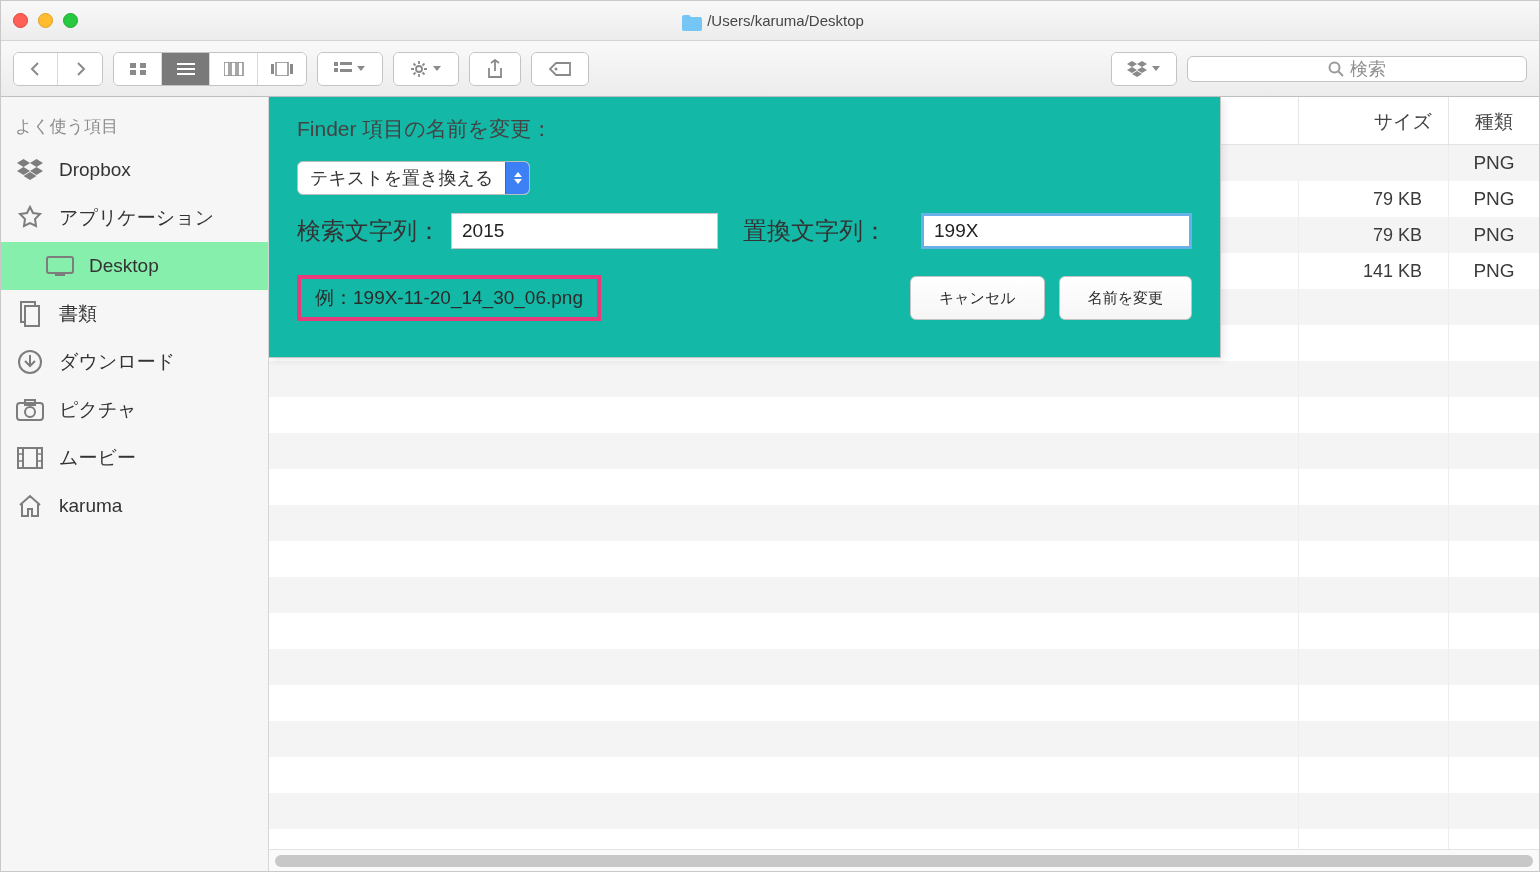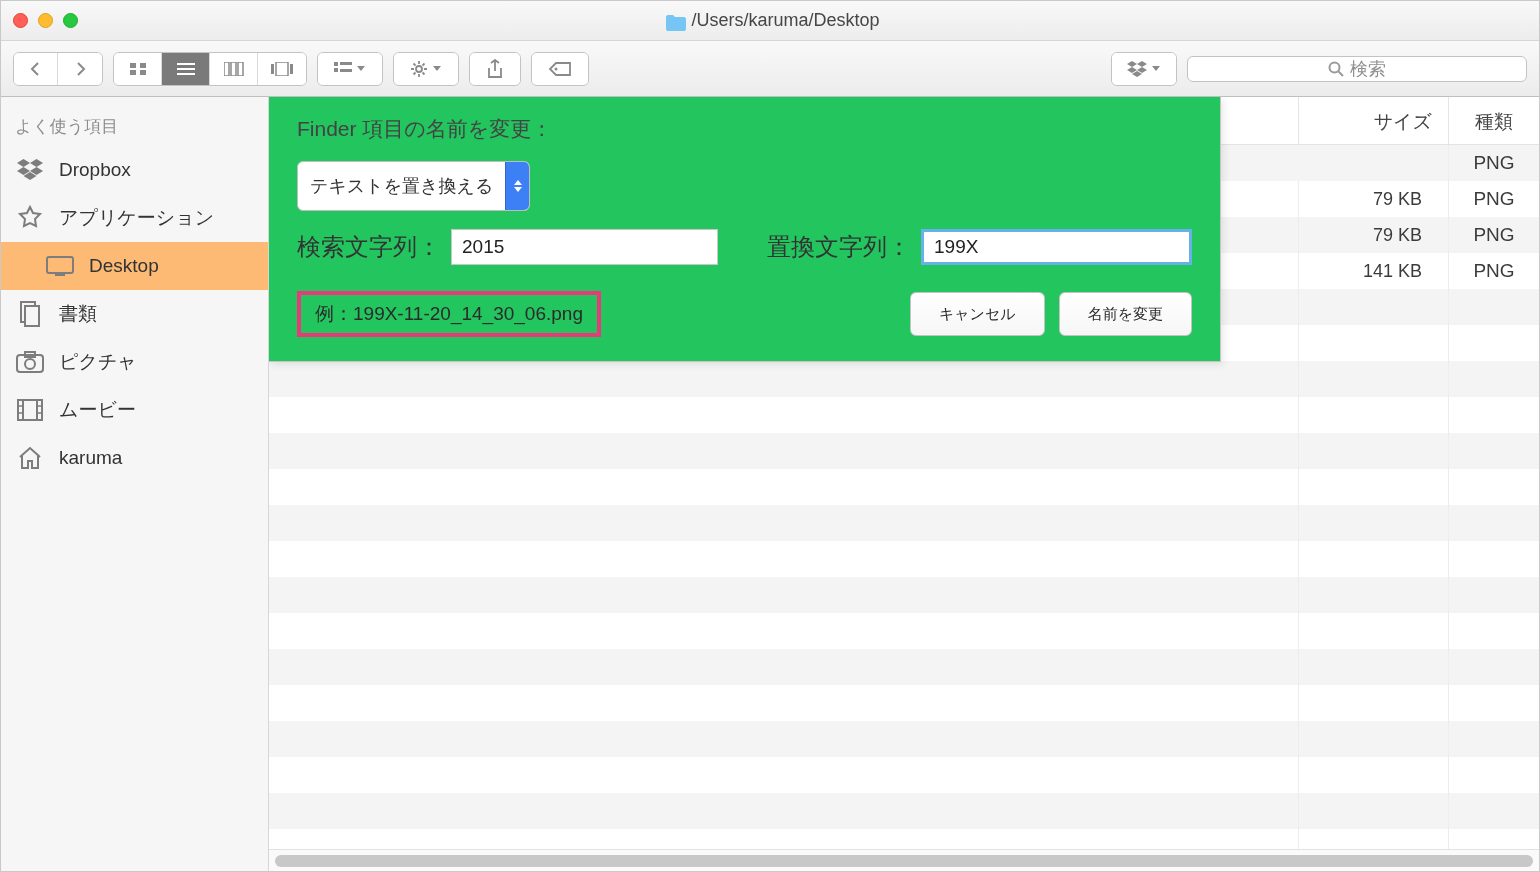--- a/index.html
+++ b/index.html
@@ -9,73 +9,73 @@
     
     
     .titlebar { height: 40px; background: linear-gradient(#f9f9f9, #ececec); border-bottom: 1px solid #d5d5d5; display: flex; align-items: center; padding: 0 12px; }
     .traffic-lights { display: flex; gap: 10px; }
     .traffic-light { width: 15px; height: 15px; border-radius: 50%; }
     .tl-red { background: #ff5f57; border: 1px solid #e24238; }
     .tl-yellow { background: #febc2e; border: 1px solid #dfa023; }
     .tl-green { background: #28c840; border: 1px solid #1dad2c; }
     .title-area { flex: 1; display: flex; align-items: center; justify-content: center; gap: 8px; }
     .folder-glyph { width: 18px; height: 14px; position: relative; }
-    .title-text { font-size: 18px; color: #464646; }
+    .title-text { font-size: 15px; color: #464646; }
     
     
     .toolbar { height: 56px; background: linear-gradient(#f9f9f9, #ececec); border-bottom: 1px solid #bfbfbf; display: flex; align-items: center; padding: 0 12px; gap: 10px; }
     .seg-group { display: flex; border: 1px solid #c3c3c3; border-radius: 6px; overflow: hidden; background: #fff; height: 34px; }
     .seg-btn { width: 40px; height: 32px; display: flex; align-items: center; justify-content: center; border-right: 1px solid #d9d9d9; background: #fff; color: #6b6b6b; }
     .seg-btn:last-child { border-right: none; }
     .seg-btn.active { background: #7a7a7a; color: #fff; }
     .seg-btn.w { width: 48px; }
     .seg-btn svg { display: block; }
     .nav-group .seg-btn { width: 44px; }
     .toolbar-spacer { flex: 1; }
     .search-wrap { display: flex; align-items: center; width: 340px; height: 26px; border: 1px solid #c3c3c3; border-radius: 6px; background: #fff; justify-content: center; color: #8f8f8f; font-size: 18px; gap: 6px; }
     
     
     .main { display: flex; height: calc(100% - 96px); }
     
     
     .sidebar { width: 268px; background: #f6f6f6; border-right: 1px solid #d6d6d6; padding-top: 12px; }
     .sidebar-heading { color: #8c8c8c; font-size: 17px; font-weight: 500; padding: 6px 14px 8px; }
     .sidebar-item { display: flex; align-items: center; gap: 14px; padding: 8px 14px; font-size: 19px; color: #333; height: 48px; }
-    .sidebar-item.selected { background: #fdba74; padding-left: 44px; }
+    .sidebar-item.selected { background: #86efac; padding-left: 44px; }
     .sb-icon { width: 30px; height: 26px; display: flex; align-items: center; justify-content: center; color: #7d7d7d; }
     
     
     .content { flex: 1; position: relative; overflow: hidden; }
     
     
     .filelist { position: absolute; top: 0; left: 0; right: 0; bottom: 0; }
     .list-header { height: 48px; display: flex; border-bottom: 1px solid #e3e3e3; background: #fff; }
     .col-name { flex: 1; padding: 12px 16px; font-size: 18px; color: #444; border-right: 1px solid #e5e5e5; }
     .col-size { width: 150px; padding: 12px 16px; font-size: 19px; color: #444; text-align: right; border-right: 1px solid #e5e5e5; }
     .col-kind { width: 90px; padding: 12px 16px; font-size: 19px; color: #444; text-align: center; }
     .list-rows { position: absolute; top: 48px; left: 0; right: 0; bottom: 12px; }
     .row { height: 36px; display: flex; align-items: center; }
     .row:nth-child(odd) { background: #f4f4f4; }
     .row:nth-child(even) { background: #fff; }
     .row .cell-name { flex: 1; padding: 0 16px; font-size: 17px; color: #333; border-right: 1px solid #ededed; height:100%;}
     .row .cell-size { width: 150px; padding: 0 26px 0 16px; font-size: 18px; color: #3b3b3b; text-align: right; border-right: 1px solid #ededed; height:100%; display:flex; align-items:center; justify-content:flex-end;}
     .row .cell-kind { width: 90px; padding: 0 16px; font-size: 19px; color: #3b3b3b; text-align: center; height:100%; display:flex; align-items:center; justify-content:center;}
     
     
-    .rename-panel { position: absolute; top: 0; left: 0; width: 952px; background: #22c55e; border-right: 1px solid #c5c5c5; border-bottom: 1px solid #c5c5c5; box-shadow: 2px 2px 8px rgba(0,0,0,0.1); padding: 18px 28px 24px; z-index: 5; }
+    .rename-panel { position: absolute; top: 0; left: 0; width: 952px; background: #14b8a6; border-right: 1px solid #c5c5c5; border-bottom: 1px solid #c5c5c5; box-shadow: 2px 2px 8px rgba(0,0,0,0.1); padding: 18px 28px 36px; z-index: 5; }
     .panel-title { font-size: 21px; color: #434343; margin-bottom: 18px; }
     .panel-row1 { margin-bottom: 18px; }
-    .dropdown { display: inline-flex; align-items: stretch; height: 50px; border: 1px solid #bdbdbd; border-radius: 6px; overflow: hidden; background: #fff; }
+    .dropdown { display: inline-flex; align-items: stretch; height: 34px; border: 1px solid #bdbdbd; border-radius: 6px; overflow: hidden; background: #fff; }
     .dropdown-label { padding: 0 12px; font-size: 18px; color: #333; display: flex; align-items: center; }
     .dropdown-arrows { width: 24px; background: #3d7ff5; display: flex; flex-direction: column; align-items: center; justify-content: center; color: #fff; font-size: 9px; gap:0; border-left:1px solid #3264d4;}
     .panel-row2 { display: flex; align-items: center; gap: 10px; margin-bottom: 26px; }
     .field-label { font-size: 24px; color: #333; white-space: nowrap; }
     .text-input { height: 36px; border: 1px solid #c7c7c7; background: #fff; font-size: 19px; padding: 0 10px; color: #222; }
     .input-find { width: 280px; }
-    .input-replace { width: 276px; border: 3px solid #68b0e8; }
+    .input-replace { width: 276px; border: 3px solid #68b0e8; margin-left: 24px; }
     .gap-mid { width: 36px; }
     .panel-row3 { display: flex; align-items: center; justify-content: space-between; gap: 40px; }
     .example-box { border: 4px solid #e83a7a; padding: 6px 14px; font-size: 19px; color: #2b2b2b; }
     .btn-group { display: flex; gap: 14px; }
     .mac-btn { height: 44px; padding: 0 28px; font-size: 15px; color: #2b2b2b; background: linear-gradient(#fff,#f6f6f6); border: 1px solid #c3c3c3; border-radius: 6px; }
     
     
     .bottom-scroll { position: absolute; bottom: 0; left: 0; right: 0; height: 22px; background: #fafafa; border-top: 1px solid #e2e2e2; display: flex; align-items: center; padding: 4px 6px; }
     .scroll-thumb { height: 12px; background: #c8c8c8; border-radius: 6px; width: 100%; }
   </style>
@@ -234,20 +234,29 @@
         <span>Desktop</span>
       </div>
       <div class="sidebar-item">
         <span class="sb-icon">
           <svg width="24" height="26" viewBox="0 0 24 26">
               <rect x="3" y="1" width="14" height="20" fill="none" stroke="#7d7d7d" stroke-width="2"></rect>
               <rect x="7" y="5" width="14" height="20" fill="#f6f6f6" stroke="#7d7d7d" stroke-width="2"></rect>
             </svg>
         </span>
         <span>書類</span>
+      </div>
+      <div class="sidebar-item">
+        <span class="sb-icon">
+          <svg width="26" height="26" viewBox="0 0 26 26">
+              <circle cx="13" cy="13" r="11" fill="none" stroke="#7d7d7d" stroke-width="2"></circle>
+              <path fill="none" stroke="#7d7d7d" stroke-width="2" d="M13 6v10M8 12l5 5 5-5"></path>
+            </svg>
+        </span>
+        <span>ダウンロード</span>
       </div>
       <div class="sidebar-item">
         <span class="sb-icon">
           <svg width="28" height="22" viewBox="0 0 28 22">
               <rect x="1" y="4" width="26" height="17" rx="3" fill="none" stroke="#7d7d7d" stroke-width="2"></rect>
               <rect x="9" y="1" width="10" height="5" fill="none" stroke="#7d7d7d" stroke-width="2"></rect>
               <circle cx="14" cy="13" r="5" fill="none" stroke="#7d7d7d" stroke-width="2"></circle>
             </svg>
         </span>
         <span>ピクチャ</span>

